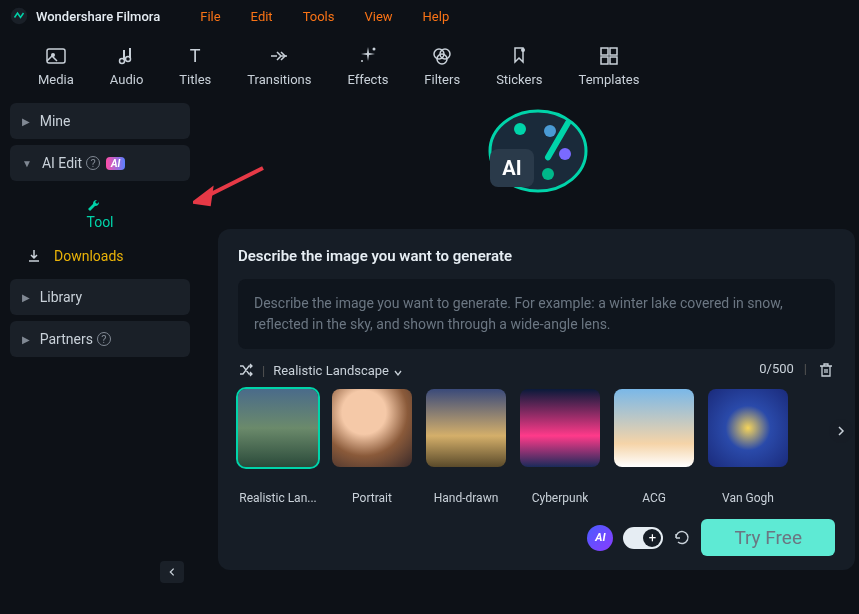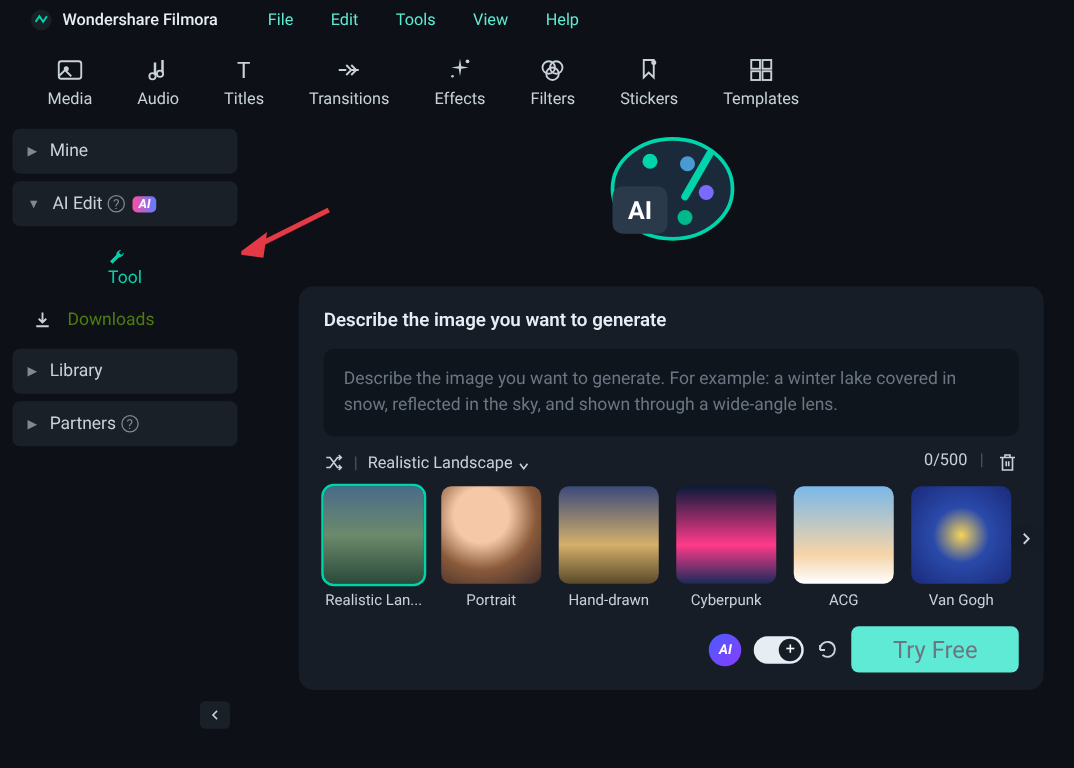--- a/index.html
+++ b/index.html
@@ -1,54 +1,54 @@
 <!DOCTYPE html>
 <html><head>
 <meta charset="utf-8">
 <style>
 * { margin: 0; padding: 0; box-sizing: border-box; font-family: -apple-system, BlinkMacSystemFont, "Segoe UI", Roboto, sans-serif; }
 body { background: #0d1117; color: #c9d1d9; width: 859px; height: 614px; overflow: hidden; }
-.titlebar { display: flex; align-items: center; height: 32px; padding: 0 24px; background: #0d1117; }
+.titlebar { display: flex; align-items: center; height: 32px; padding: 0 10px; background: #0d1117; }
 .logo { width: 18px; height: 18px; margin-right: 8px; }
 .app-title { color: #e6edf3; font-size: 13px; font-weight: 500; margin-right: 40px; }
 .menu-items { display: flex; gap: 30px; }
-.menu-item { color: #5eead4; font-size: 13px; cursor: pointer; }
+.menu-item { color: #f97316; font-size: 13px; cursor: pointer; }
 .top-tabs { display: flex; gap: 0; padding: 12px 20px 8px 20px; background: #0d1117; }
 .tab-item { display: flex; flex-direction: column; align-items: center; gap: 4px; padding: 0 18px; cursor: pointer; color: #c9d1d9; }
 .tab-item.active { color: #00d4aa; }
 .tab-icon { width: 24px; height: 24px; display: flex; align-items: center; justify-content: center; }
 .tab-label { font-size: 13px; }
 .main-area { display: flex; height: calc(100% - 112px); }
 .sidebar { width: 200px; background: #0d1117; padding: 8px 10px; display: flex; flex-direction: column; }
 .sidebar-group { margin-bottom: 6px; }
 .sidebar-header { display: flex; align-items: center; padding: 10px 12px; background: #1a2028; border-radius: 6px; cursor: pointer; color: #c9d1d9; font-size: 14px; }
 .sidebar-header .chevron { margin-right: 10px; font-size: 10px; color: #808893; }
 .sidebar-header .help-icon { margin-left: 4px; font-size: 11px; color: #808893; border: 1px solid #808893; border-radius: 50%; width: 14px; height: 14px; display: inline-flex; align-items: center; justify-content: center; }
 .ai-badge { margin-left: 6px; background: linear-gradient(90deg, #ff4da6, #5b7fff); color: #fff; font-size: 10px; font-weight: bold; padding: 1px 5px; border-radius: 4px; font-style: italic; }
 .sidebar-sub { padding: 8px 0 0 0; }
-.sidebar-subitem { display: flex; align-items: center; padding: 9px 16px; color: #4d7c0f; font-size: 14px; cursor: pointer; border-radius: 6px; }
+.sidebar-subitem { display: flex; align-items: center; padding: 9px 16px; color: #eab308; font-size: 14px; cursor: pointer; border-radius: 6px; }
 .sidebar-subitem.active { color: #00d4aa; flex-direction: column; }
 .sidebar-subitem .sub-icon { margin-right: 12px; width: 16px; height: 16px; display: flex; align-items: center; justify-content: center; }
 .sidebar-bottom { margin-top: auto; display: flex; justify-content: flex-end; padding: 6px; }
 .collapse-btn { background: #1a2028; border-radius: 4px; width: 24px; height: 22px; display: flex; align-items: center; justify-content: center; cursor: pointer; }
 .content { flex: 1; background: #0d1117; position: relative; overflow: hidden; }
 .hero { display: flex; flex-direction: column; align-items: center; padding-top: 4px; }
 .hero-graphic { width: 140px; height: 120px; position: relative; }
-.ai-panel { position: absolute; left: 18px; right: 24px; top: 134px; background: #161d26; border-radius: 12px; padding: 18px 20px 14px 20px; margin-left: 21px; }
+.ai-panel { position: absolute; left: 18px; right: 4px; top: 134px; background: #161d26; border-radius: 12px; padding: 18px 20px 14px 20px; }
 .panel-title { color: #e6edf3; font-size: 15px; font-weight: 600; margin-bottom: 14px; }
 .prompt-box { background: #0f151d; border-radius: 8px; padding: 14px 16px; color: #6b7682; font-size: 14px; line-height: 1.5; min-height: 64px; }
 .style-row { display: flex; align-items: center; margin-top: 12px; gap: 8px; }
 .style-left { display: flex; align-items: center; gap: 8px; color: #c9d1d9; font-size: 13px; }
 .shuffle-icon { width: 16px; height: 16px; }
 .divider-v { color: #555; }
 .style-name { display: flex; align-items: flex-end; gap: 4px; cursor: pointer; }
 .style-right { margin-left: auto; display: flex; align-items: flex-start; gap: 10px; color: #c9d1d9; font-size: 13px; }
 .trash-icon { width: 18px; height: 18px; cursor: pointer; }
 .thumbs { display: flex; gap: 14px; margin-top: 10px; position: relative; }
-.thumb-col { display: flex; flex-direction: column; align-items: center; gap: 6px; width: 80px; }
+.thumb-col { display: flex; flex-direction: column; align-items: center; gap: 24px; width: 80px; }
 .thumb { width: 80px; height: 78px; border-radius: 8px; background: #2a3340; }
 .thumb.selected { outline: 2px solid #00d4aa; }
 .thumb-label { font-size: 12px; color: #c9d1d9; white-space: nowrap; overflow: hidden; text-overflow: ellipsis; max-width: 80px; }
 .thumbs-next { position: absolute; right: -18px; top: 30px; width: 24px; height: 24px; background: rgba(22,29,38,.9); border-radius: 50%; display: flex; align-items: center; justify-content: center; cursor: pointer; }
 .bottom-row { display: flex; align-items: center; margin-top: 14px; gap: 10px; }
 .settings-btn { background: #2a3340; color: #e6edf3; padding: 7px 14px; border-radius: 6px; font-size: 13px; cursor: pointer; }
 .bottom-right { margin-left: auto; display: flex; align-items: center; gap: 10px; }
 .ai-chip { width: 26px; height: 26px; border-radius: 50%; background: linear-gradient(135deg, #4a5cff, #8a3cff); display: flex; align-items: center; justify-content: center; color: #fff; font-size: 11px; font-weight: bold; font-style: italic; }
 .toggle { width: 40px; height: 22px; background: #e6edf3; border-radius: 11px; position: relative; cursor: pointer; }
 .toggle::after { content: "+"; position: absolute; right: 2px; top: 2px; width: 18px; height: 18px; background: #161d26; border-radius: 50%; display: flex; align-items: center; justify-content: center; color: #fff; font-size: 13px; }

